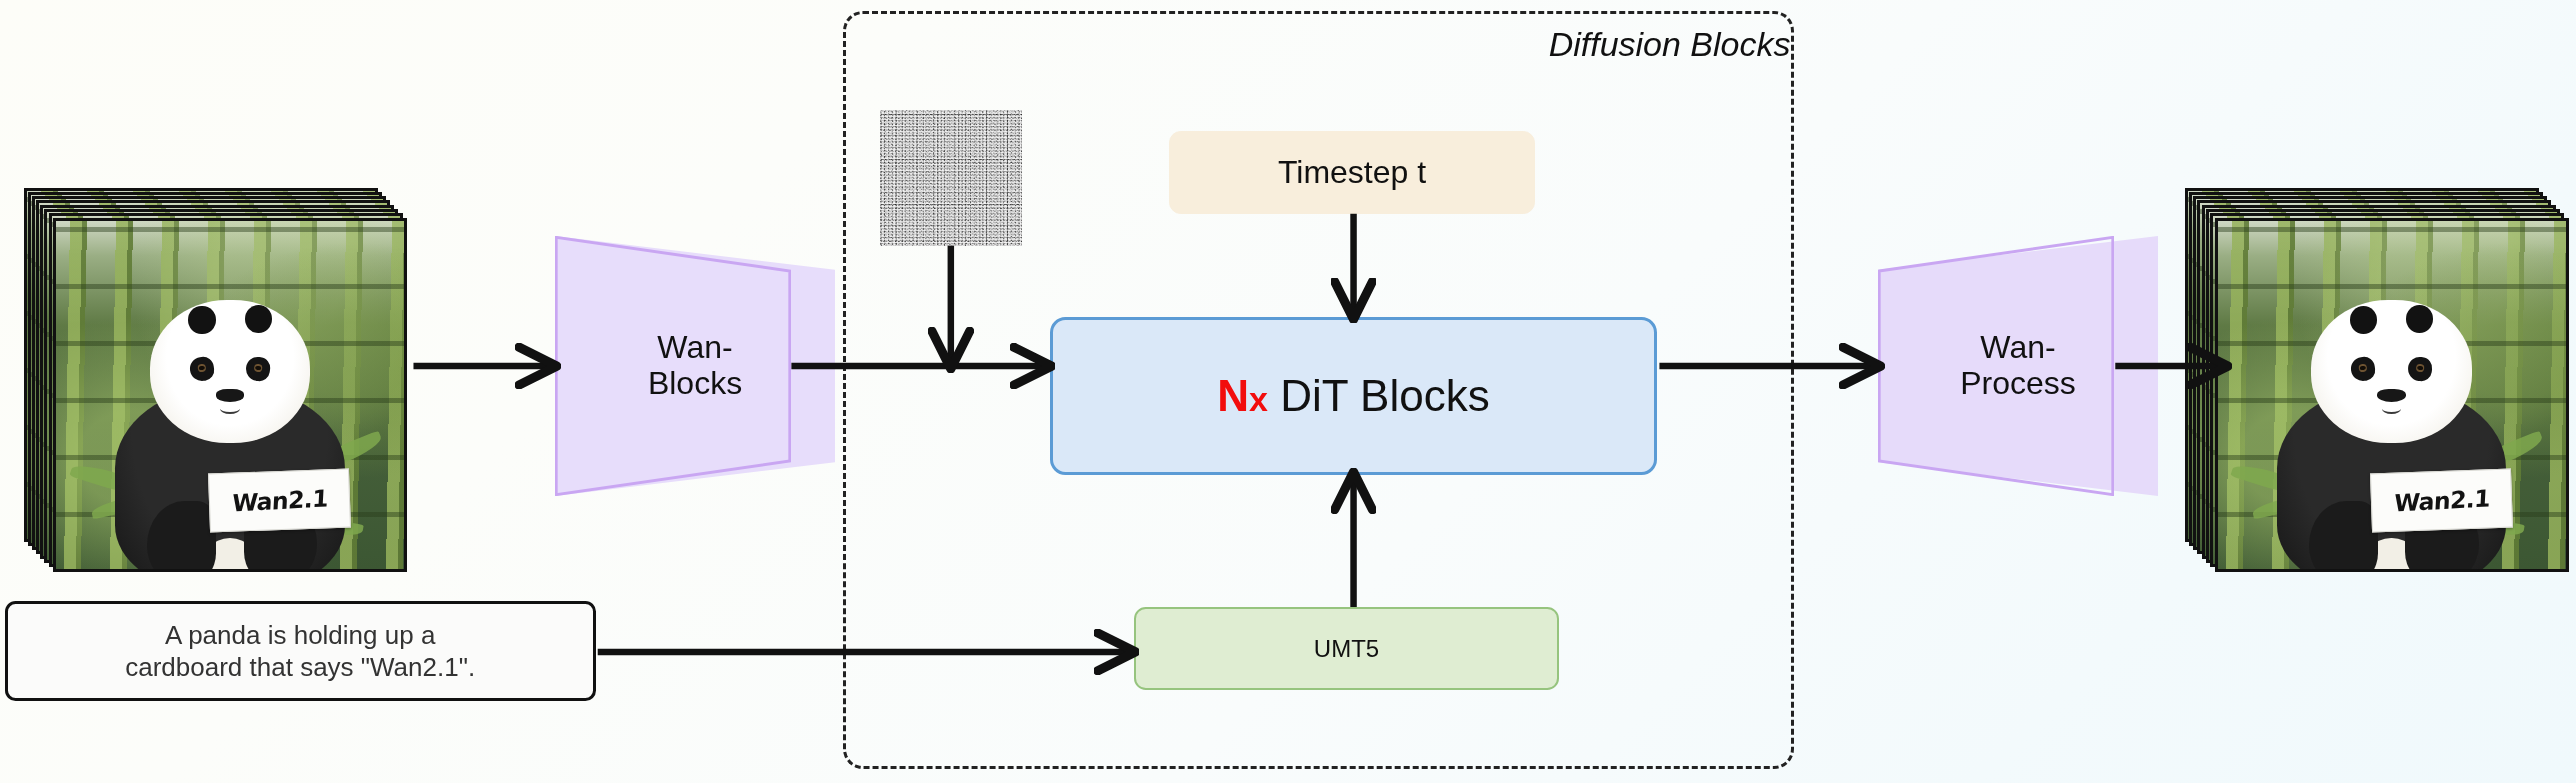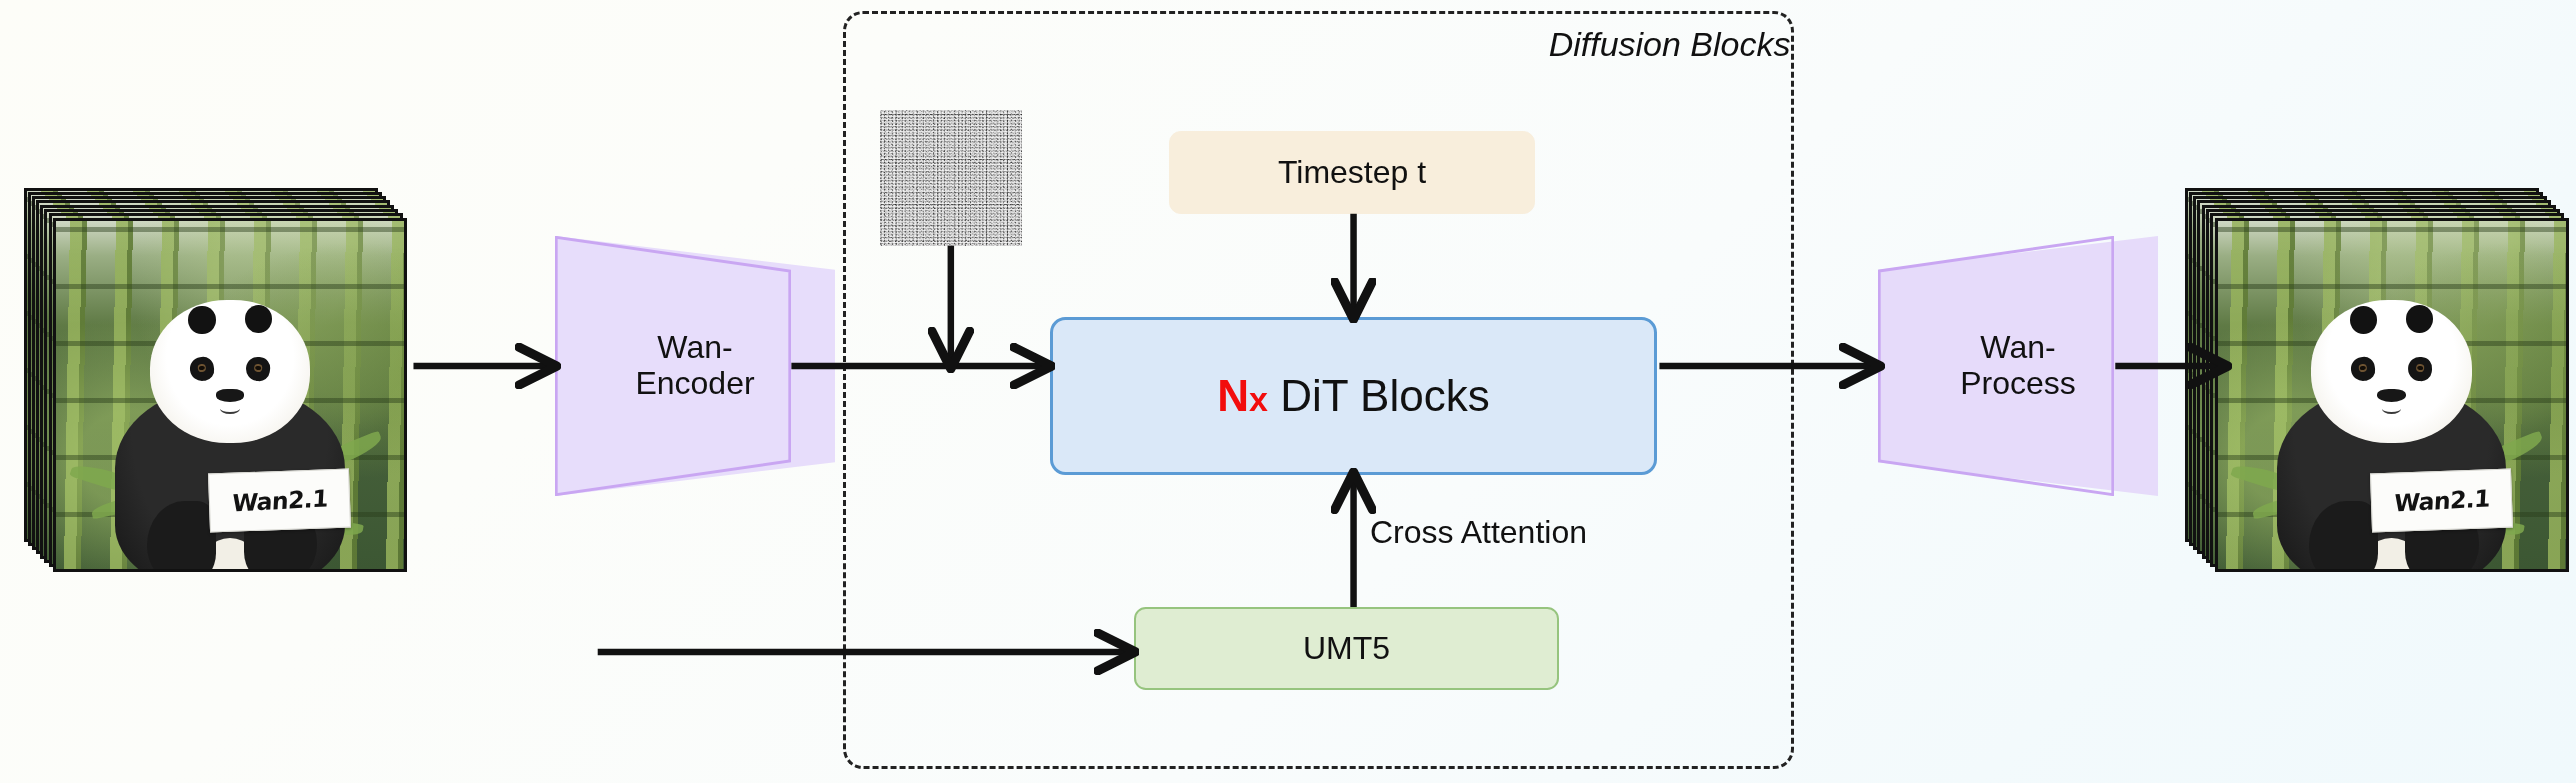--- a/index.html
+++ b/index.html
@@ -140,21 +140,21 @@
   .blk-dit{
     left:1050px;top:317px;width:607px;height:158px;
     background:#dae8f8;border:3px solid #5b9bd5;border-radius:15.4px;
     font-size:44px;color:#111;
   }
   .blk-dit .nx{color:#f20d0d;font-weight:700;}
   .blk-dit .nx .x{font-size:34px;font-weight:700;}
   .blk-umt5{
     left:1134px;top:607px;width:425px;height:83px;
     background:#dfedd2;border:2.4px solid #96c47e;
-    font-size:32px;color:#111;
+    font-size:24px;color:#111;
   }
 
   
   .noise{
     left:880px;top:110px;width:142px;height:136px;
     background:#8d8d8d;
     background-image:
       repeating-conic-gradient(from 0deg at 11% 17%, #5a5a5a 0 25%, #b9b9b9 0 50%),
       repeating-conic-gradient(from 37deg at 71% 61%, #6e6e6e 0 25%, #c9c9c9 0 50%),
       repeating-conic-gradient(from 73deg at 41% 83%, #4d4d4d 0 25%, #a7a7a7 0 50%),
@@ -315,25 +315,31 @@
             <div class="p-mouth"></div>
           </div>
           <div class="p-sign">
             <span>Wan2.1</span>
           </div>
         </div>
       </div>
     </div>
   </div>
 
+  <div class="abs prompt-box">
+    <div>
+      <div>A panda is holding up a</div>
+      <div>cardboard that says "Wan2.1".</div>
+    </div>
+  </div>
 
   <div class="abs trap trap-encoder">
     <div>
       <div>Wan-</div>
-      <div>Encoder</div>
+      <div>Blocks</div>
     </div>
   </div>
   <svg class="abs" style="left:555px;top:236px;width:236px;height:260px;" viewBox="0 0 400 440" width="236" height="260">
     <polygon points="2,2 398,59 398,381 2,438" fill="none" stroke="#c9a6f2" stroke-width="5"></polygon>
   </svg>
 
   <div class="abs trap trap-decoder">
     <div>
       <div>Wan-</div>
       <div>Process</div>
@@ -353,21 +359,20 @@
   </div>
 
   <div class="abs blk blk-timestep">
     <span>Timestep t</span>
   </div>
 
   <div class="abs blk blk-umt5">
     <span>UMT5</span>
   </div>
 
-  <div class="abs label-cross">Cross Attention</div>
 
   <svg class="arrowsvg" viewBox="0 0 4362 1326" width="2576" height="783">
     <defs>
       <marker id="ah" viewBox="0 0 12 12" refX="9" refY="6" markerWidth="7" markerHeight="7" orient="auto-start-reverse">
         <path d="M 1 1 L 11 6 L 1 11" fill="none" stroke="#111" stroke-width="2.4" stroke-linecap="round" stroke-linejoin="round"></path>
       </marker>
     </defs>
     <g stroke="#111" stroke-width="11" fill="none" marker-end="url(#ah)">
 
       <line x1="700" y1="620" x2="930" y2="620"></line>

